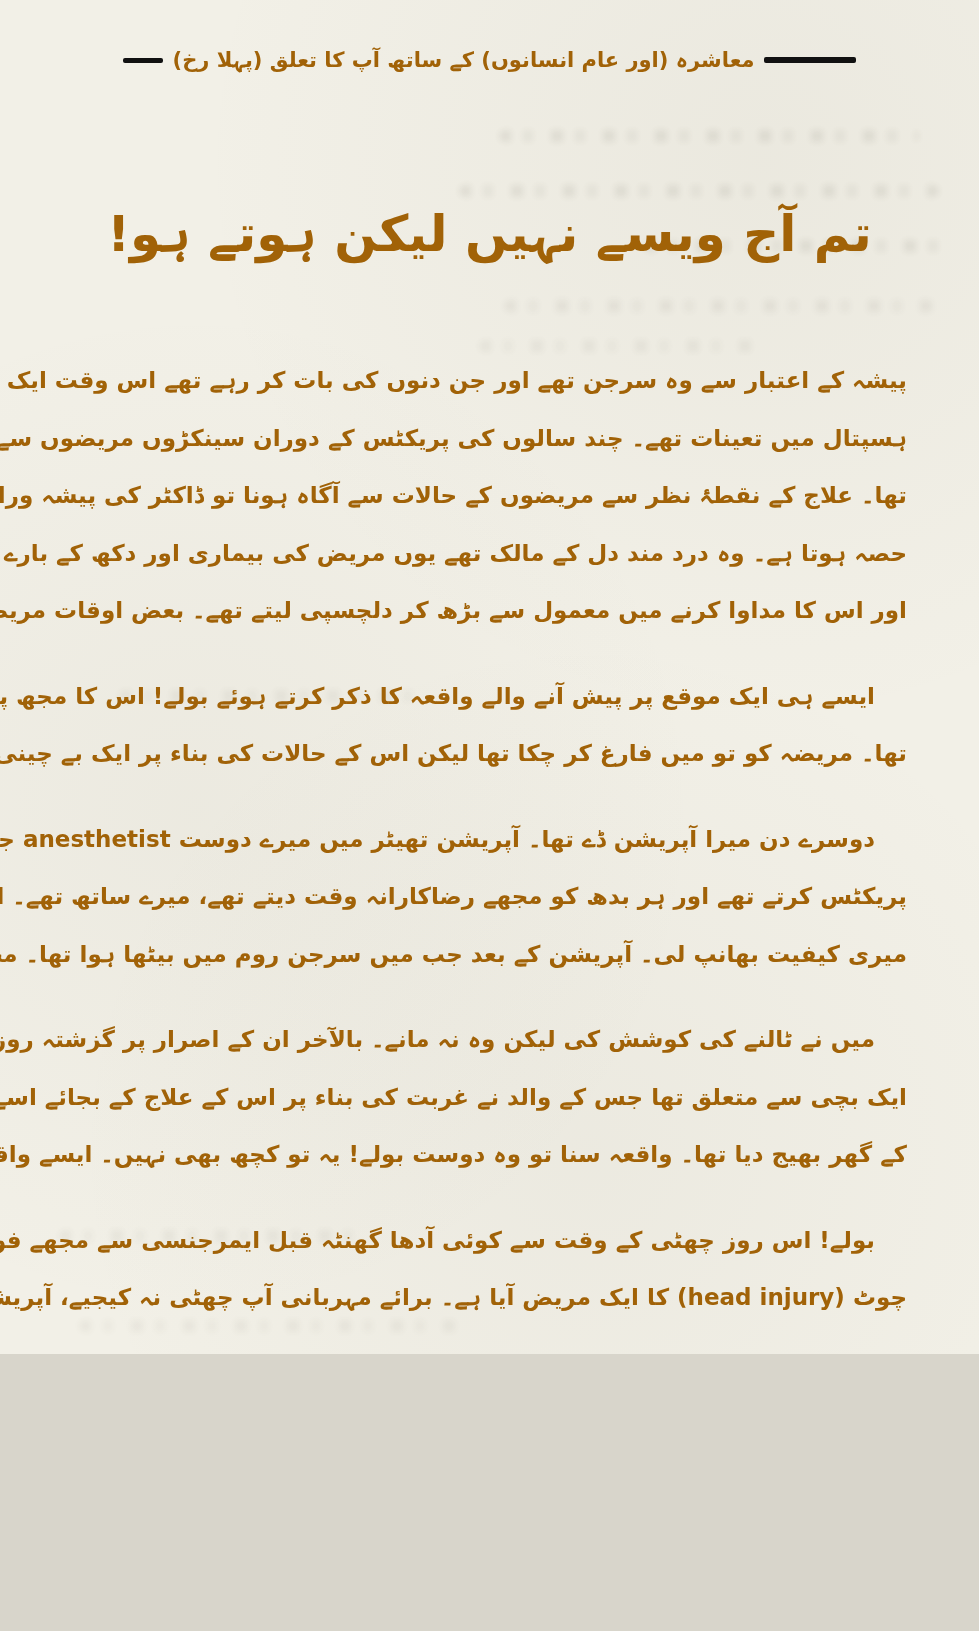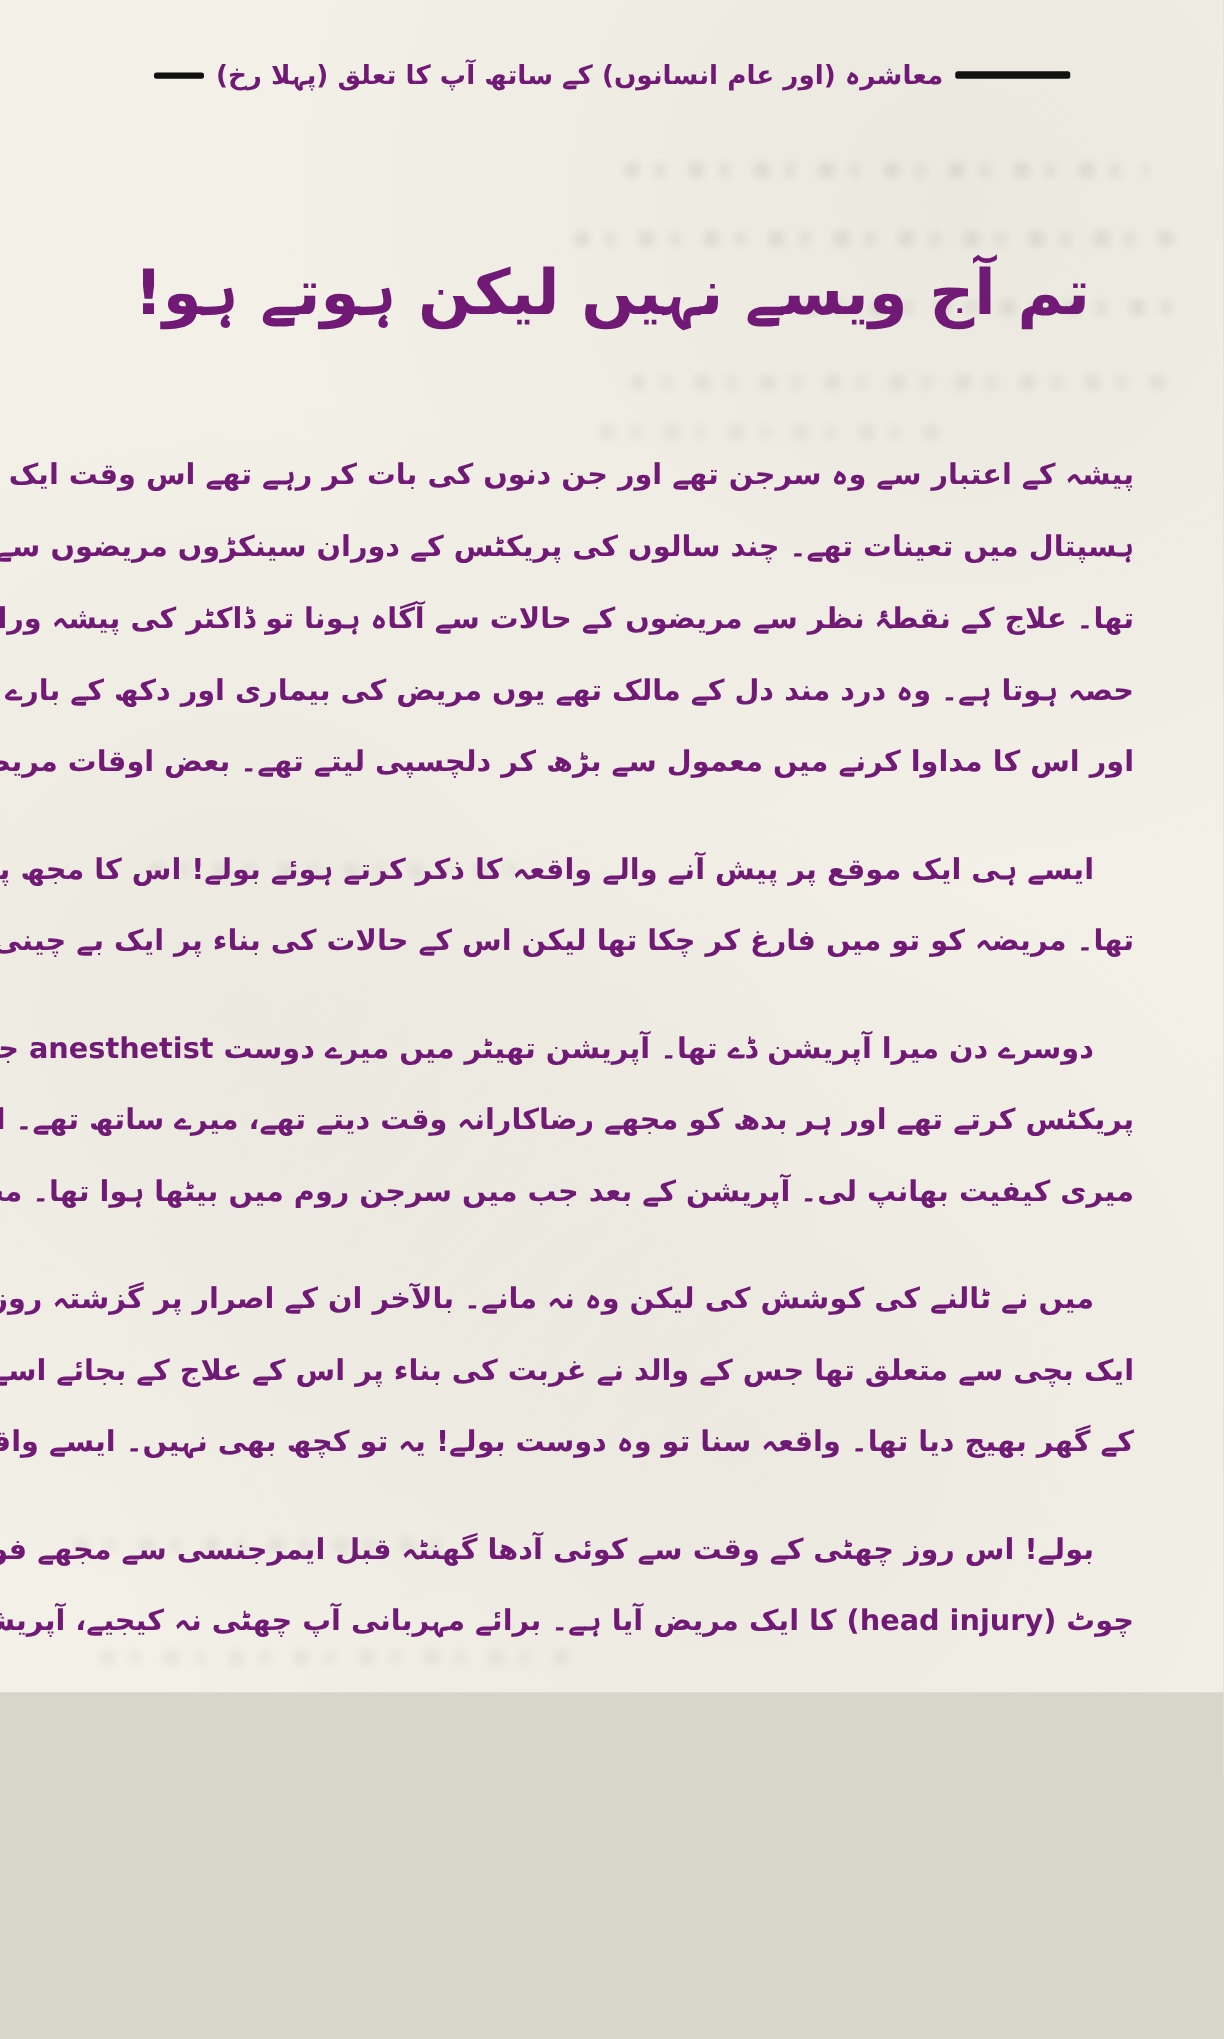--- a/index.html
+++ b/index.html
@@ -3,21 +3,21 @@
 <meta charset="utf-8">
 <style>
   html,body{margin:0;padding:0;background:#d8d5cb;}
   .page{
     position:relative;
     width:979px;height:1354px;
     margin:0 auto;
     background:#f2f0e7;
     overflow:hidden;
     font-family:"DejaVu Sans", sans-serif;
-    color:#701a75;
+    color:#a16207;
     direction:rtl;
   }
   
   .page::before{
     content:"";position:absolute;inset:0;
     background:
       radial-gradient(circle at 78% 12%, rgba(120,115,95,.06), transparent 40%),
       radial-gradient(circle at 20% 60%, rgba(120,115,95,.05), transparent 45%),
       radial-gradient(circle at 60% 85%, rgba(120,115,95,.05), transparent 40%);
     pointer-events:none;

